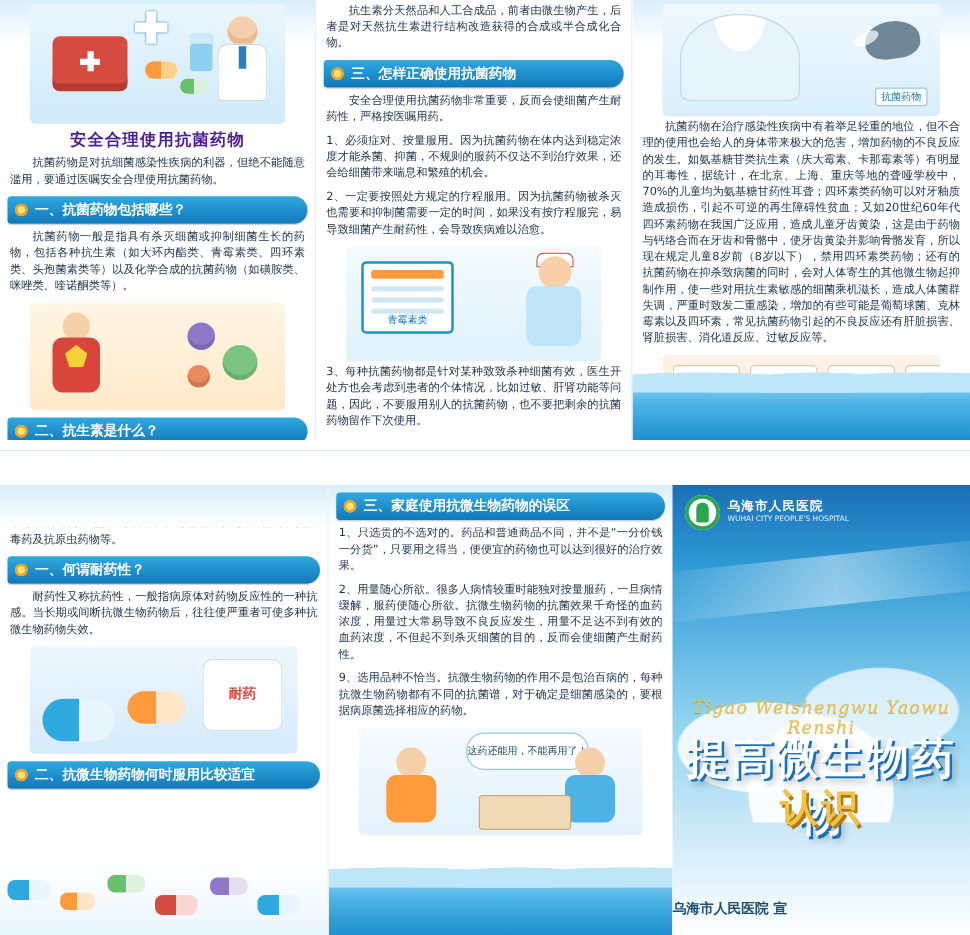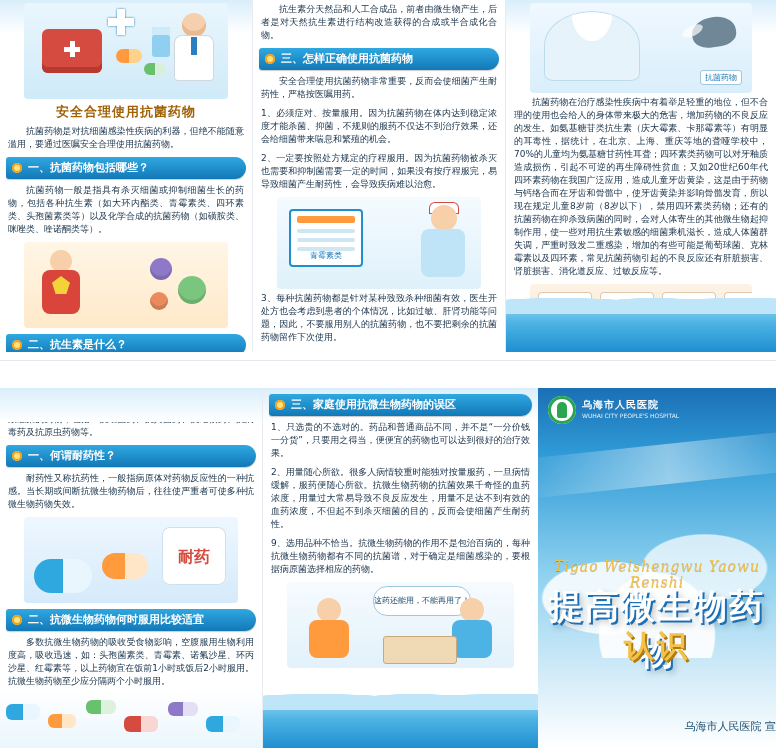--- a/index.html
+++ b/index.html
@@ -28,21 +28,21 @@
            background:linear-gradient(180deg,#2fa8e0 0%,#1278b8 100%);
            color:#ffffff;font-size:11px;font-weight:bold;
            padding-left:22px;border-radius:3px 11px 11px 3px;
            box-shadow:0 1px 1px rgba(0,0,0,.2);white-space:nowrap;overflow:hidden;}
   .heading:before{content:"";position:absolute;left:6px;top:6px;width:10px;height:10px;
            background:#ffe27a;border-radius:50%;box-shadow:inset 0 0 0 2px #f0a11d;}
 
   .para{font-size:9px;line-height:13px;color:#18324a;margin:3px 8px 6px 8px;
         text-align:justify;text-indent:18px;}
   .para.ni{text-indent:0;}
-  .titlebig{font-size:13px;font-weight:bold;color:#a16207;text-align:center;margin:4px 0 4px 0;
+  .titlebig{font-size:13px;font-weight:bold;color:#4c1d95;text-align:center;margin:4px 0 4px 0;
         letter-spacing:1px;}
 
   
   .ill{position:relative;margin:3px 24px;border-radius:4px;overflow:hidden;}
   .ill.kit{height:96px;background:linear-gradient(180deg,#eaf6fd 0%,#cfeaf8 100%);}
   .ill.kit .case{position:absolute;left:18px;top:26px;width:60px;height:44px;background:#d64b3f;border-radius:6px;box-shadow:inset 0 -6px 0 #b63a30;}
   .ill.kit .case:after{content:"";position:absolute;left:22px;top:12px;width:16px;height:16px;
         background:
           linear-gradient(#fff,#fff) center/16px 5px no-repeat,
           linear-gradient(#fff,#fff) center/5px 16px no-repeat;}
@@ -83,21 +83,21 @@
   .ill.mosq .bug:after{content:"";position:absolute;left:-10px;top:6px;width:22px;height:10px;background:rgba(255,255,255,.7);border-radius:50%;transform:rotate(-18deg);}
 
   .ill.row4{height:72px;background:linear-gradient(180deg,#fdf3e6 0%,#f6e0c7 100%);}
   .ill.row4 .c{position:absolute;top:8px;width:54px;height:56px;border-radius:4px;background:#ffffff;box-shadow:inset 0 0 0 1px #e0c9a8;}
   .ill.row4 .c1{left:8px;} .ill.row4 .c2{left:70px;} .ill.row4 .c3{left:132px;} .ill.row4 .c4{left:194px;}
 
   .ill.pillcity{height:86px;background:linear-gradient(180deg,#eef7ff 0%,#d5eafa 100%);}
   .ill.pillcity .cap{position:absolute;left:10px;bottom:10px;width:58px;height:34px;border-radius:17px;background:linear-gradient(90deg,#2fa8e0 50%,#eaf6fd 50%);}
   .ill.pillcity .cap2{position:absolute;left:78px;bottom:24px;width:46px;height:26px;border-radius:13px;background:linear-gradient(90deg,#ff9a3d 50%,#ffe6c7 50%);}
   .ill.pillcity .resist{position:absolute;right:12px;top:10px;width:64px;height:58px;border-radius:8px;background:#ffffff;box-shadow:inset 0 0 0 1px #cfe0ec;}
-  .ill.pillcity .resist .lbl{position:absolute;left:0;right:0;top:20px;text-align:center;font-size:16px;color:#d64b3f;font-weight:bold;}
+  .ill.pillcity .resist .lbl{position:absolute;left:0;right:0;top:20px;text-align:center;font-size:11px;color:#d64b3f;font-weight:bold;}
 
   .ill.talk{height:86px;background:linear-gradient(180deg,#f6fbff 0%,#e2f1fb 100%);}
   .ill.talk .p{position:absolute;top:16px;width:40px;height:60px;}
   .ill.talk .p .h{position:absolute;left:8px;top:0;width:24px;height:24px;border-radius:50%;background:#f7cfa8;}
   .ill.talk .p .b{position:absolute;left:0;top:22px;width:40px;height:38px;border-radius:8px;}
   .ill.talk .p1{left:22px;} .ill.talk .p1 .b{background:#ff9a3d;}
   .ill.talk .p2{right:22px;} .ill.talk .p2 .b{background:#4cb3e4;}
   .ill.talk .bubble{position:absolute;left:86px;top:4px;width:96px;height:28px;background:#ffffff;border:1px solid #9fc7de;border-radius:14px;font-size:8px;color:#1d4d70;text-align:center;line-height:28px;}
   .ill.talk .box{position:absolute;left:96px;bottom:4px;width:72px;height:26px;background:#f0d9b5;border:1px solid #c9a97c;border-radius:3px;}
 
@@ -116,21 +116,21 @@
   .cover .hname small{display:block;font-size:6px;font-weight:normal;letter-spacing:0;opacity:.9;}
   .cover .pinyin{position:absolute;left:0;right:0;top:170px;text-align:center;
          font-family:"DejaVu Serif","Liberation Serif",serif;font-style:italic;color:#f3c24a;font-size:14px;letter-spacing:1px;
          text-shadow:0 1px 0 rgba(0,0,0,.25);}
   .cover .bigtitle{position:absolute;left:0;right:0;top:196px;text-align:center;
          font-size:34px;font-weight:bold;color:#ffffff;letter-spacing:2px;
          text-shadow:2px 2px 0 #1b6fb5, 4px 4px 6px rgba(0,0,0,.25);}
   .cover .bigtitle2{position:absolute;left:0;right:0;top:238px;text-align:center;
          font-size:30px;font-weight:bold;color:#f3c24a;letter-spacing:3px;
          text-shadow:2px 2px 0 #b07a10;}
-  .cover .footer{position:absolute;left:0;right:0;bottom:14px;text-align:right;font-size:11px;color:#1d4d70;}
+  .cover .footer{position:absolute;left:0;right:0;bottom:14px;text-align:left;font-size:11px;color:#1d4d70;font-weight:bold;}
   .cover .ribbon{position:absolute;left:-20px;top:56px;width:300px;height:40px;
          background:linear-gradient(90deg,rgba(255,255,255,.0),rgba(255,255,255,.45),rgba(255,255,255,0));
          transform:rotate(-6deg);}
 
   
   .pillstrip{position:absolute;left:0;bottom:0;width:262px;height:58px;
          background:linear-gradient(180deg,#ffffff 0%,#eaf6fd 100%);overflow:hidden;}
   .pillstrip i{position:absolute;display:block;border-radius:6px;}
   .divider{position:absolute;left:0;right:0;height:1px;background:#e3e9ee;}
 
@@ -257,21 +257,20 @@
 
       <div class="ill pillcity">
         <div class="cap"></div>
         <div class="cap2"></div>
         <div class="resist">
           <div class="lbl">耐药</div>
         </div>
       </div>
 
       <div class="heading">二、抗微生物药物何时服用比较适宜</div>
-      <div class="para">多数抗微生物药物的吸收受食物影响，空腹服用生物利用度高，吸收迅速，如：头孢菌素类、青霉素、诺氟沙星、环丙沙星、红霉素等，以上药物宜在饭前1小时或饭后2小时服用。抗微生物药物至少应分隔两个小时服用。</div>
 
       <div class="pillstrip">
         <i style="left:6px;top:14px;width:34px;height:16px;background:linear-gradient(90deg,#2fa8e0 50%,#eaf6fd 50%);"></i>
         <i style="left:48px;top:24px;width:28px;height:14px;background:linear-gradient(90deg,#ff9a3d 50%,#ffe6c7 50%);"></i>
         <i style="left:86px;top:10px;width:30px;height:14px;background:linear-gradient(90deg,#69c06d 50%,#ddf1de 50%);"></i>
         <i style="left:124px;top:26px;width:34px;height:16px;background:linear-gradient(90deg,#d64b3f 50%,#f8d7d3 50%);"></i>
         <i style="left:168px;top:12px;width:30px;height:14px;background:linear-gradient(90deg,#8e79c9 50%,#e4dff4 50%);"></i>
         <i style="left:206px;top:26px;width:34px;height:16px;background:linear-gradient(90deg,#2fa8e0 50%,#eaf6fd 50%);"></i>
       </div>
     </div>

